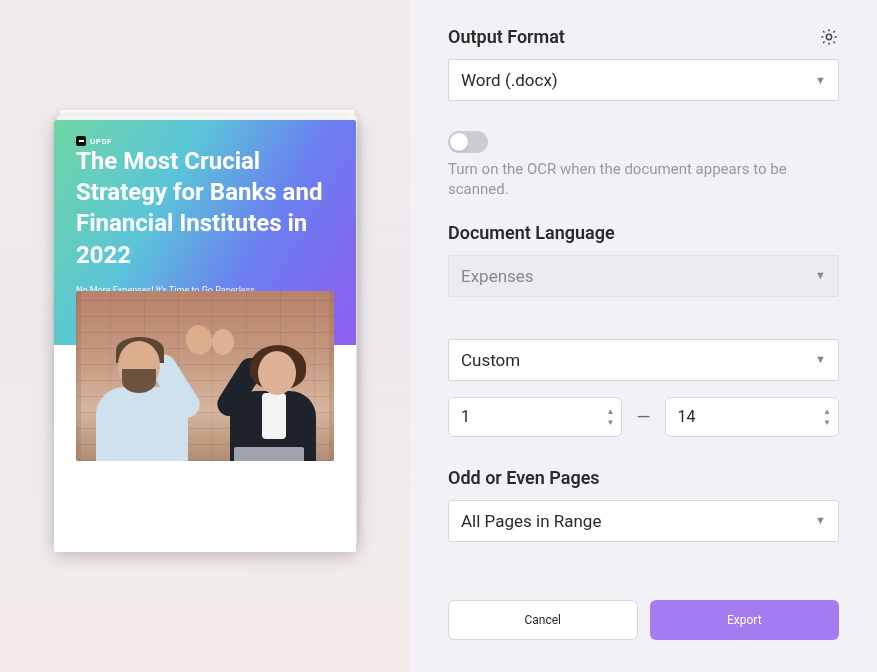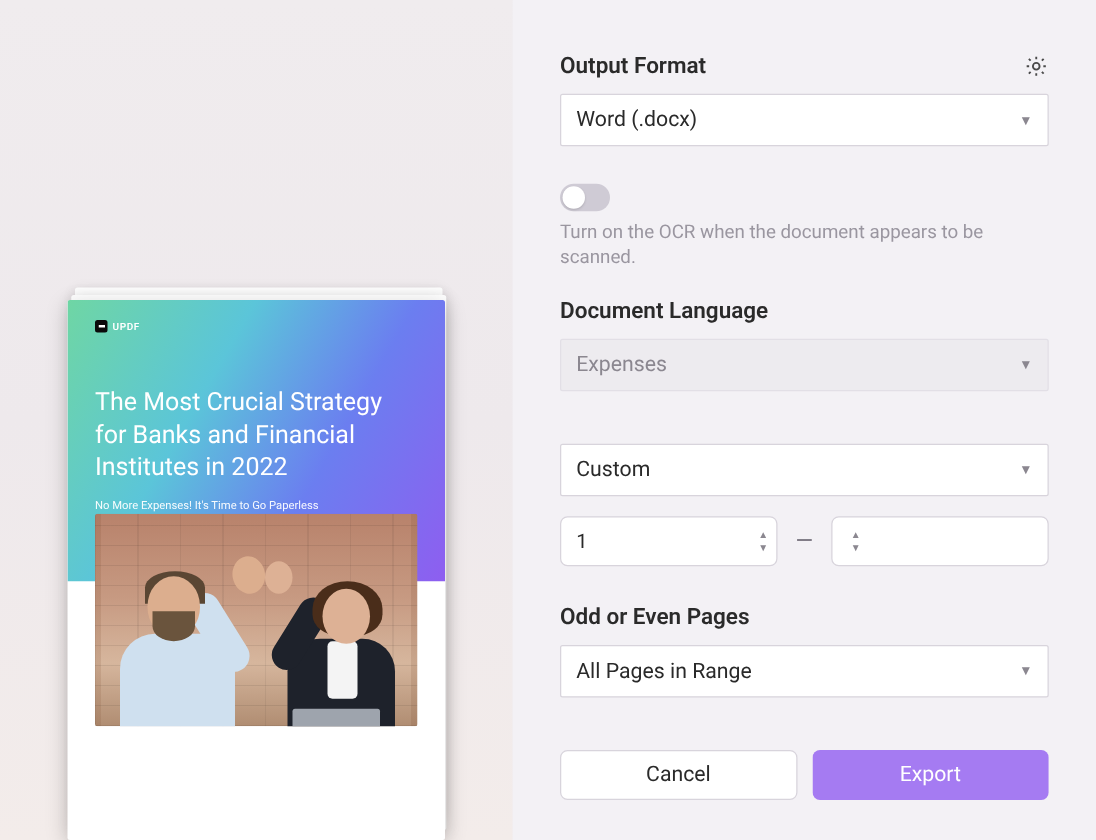--- a/index.html
+++ b/index.html
@@ -9,21 +9,21 @@
       font-family: -apple-system, BlinkMacSystemFont, "Segoe UI", Roboto, sans-serif;
       display: flex;
       overflow: hidden;
       background: #efecf1;
     }
     .preview-pane {
       width: 410px;
       height: 672px;
       background: linear-gradient(180deg, #f0ecee 0%, #eee9ec 50%, #f3ecea 100%);
       display: flex;
-      align-items: flex-end;
+      align-items: center;
       justify-content: center;
       position: relative;
     }
     .doc-stack {
       position: relative;
       width: 302px;
       height: 432px;
     }
     .doc-back2 {
       position: absolute;
@@ -69,23 +69,22 @@
     .doc-brand-icon {
       width: 10px; height: 10px;
       background: #0a0a0a;
       border-radius: 2px;
       display:inline-flex; align-items:center; justify-content:center;
     }
     .doc-brand-icon::before {
       content:""; width:5px; height:2px; background:#fff;
     }
     .doc-title {
-      margin-top: 42px;
-      font-size: 20px;
-      font-weight: 400;
+      font-size: 24px;
+      font-weight: 700;
       line-height: 1.3;
     }
     .doc-subtitle {
       margin-top: 14px;
       font-size: 9px;
       font-weight: 400;
       opacity: 0.95;
     }
     .doc-image {
       position: absolute;
@@ -121,21 +120,21 @@
     .pr-body { position:absolute; top:76px; right:14px; width:86px; height:80px; background:#1e222b; border-radius:26px 26px 8px 8px; }
     .pr-inner { position:absolute; top:78px; right:44px; width:24px; height:46px; background:#f4f4f4; border-radius:4px; }
     .pr-arm { position:absolute; top:40px; right:78px; width:24px; height:64px; background:#1e222b; border-radius:12px; transform:rotate(32deg); }
     .pr-hand { position:absolute; top:14px; right:96px; width:22px; height:26px; background:#ddb195; border-radius:50%; }
     .laptop { position:absolute; bottom:0; right:30px; width:70px; height:14px; background:#9ea4ad; border-radius:2px 2px 0 0; }
 
     .settings-pane {
       width: 467px;
       height: 672px;
       background: #f3f1f5;
-      padding: 42px 38px 32px 38px;
+      padding: 26px 38px 32px 38px;
       display: flex;
       flex-direction: column;
     }
     .section-row {
       display: flex;
       justify-content: space-between;
       align-items: center;
     }
     .section-label {
       font-size: 18px;
@@ -235,21 +234,21 @@
     }
     .footer {
       margin-top: auto;
       display: flex;
       gap: 12px;
     }
     .btn {
       flex: 1;
       height: 40px;
       border-radius: 6px;
-      font-size: 17px;
+      font-size: 12px;
       display: flex;
       align-items: center;
       justify-content: center;
       cursor: pointer;
       border: 1px solid transparent;
     }
     .btn-cancel {
       background: #fff;
       border-color: #d8d4dc;
       color: #2a2a2a;
@@ -340,20 +339,21 @@
   <div class="range-row">
     <div class="num-field">
       <input type="text" value="1" style="">
       <div class="stepper">
         <span>▲</span>
         <span>▼</span>
       </div>
     </div>
     <div class="dash">—</div>
     <div class="num-field">
+      <input type="text" value="14" style="">
       <div class="stepper">
         <span>▲</span>
         <span>▼</span>
       </div>
     </div>
   </div>
 
   <div class="spacer-lg"></div>
 
   <div class="section-label">Odd or Even Pages</div>

